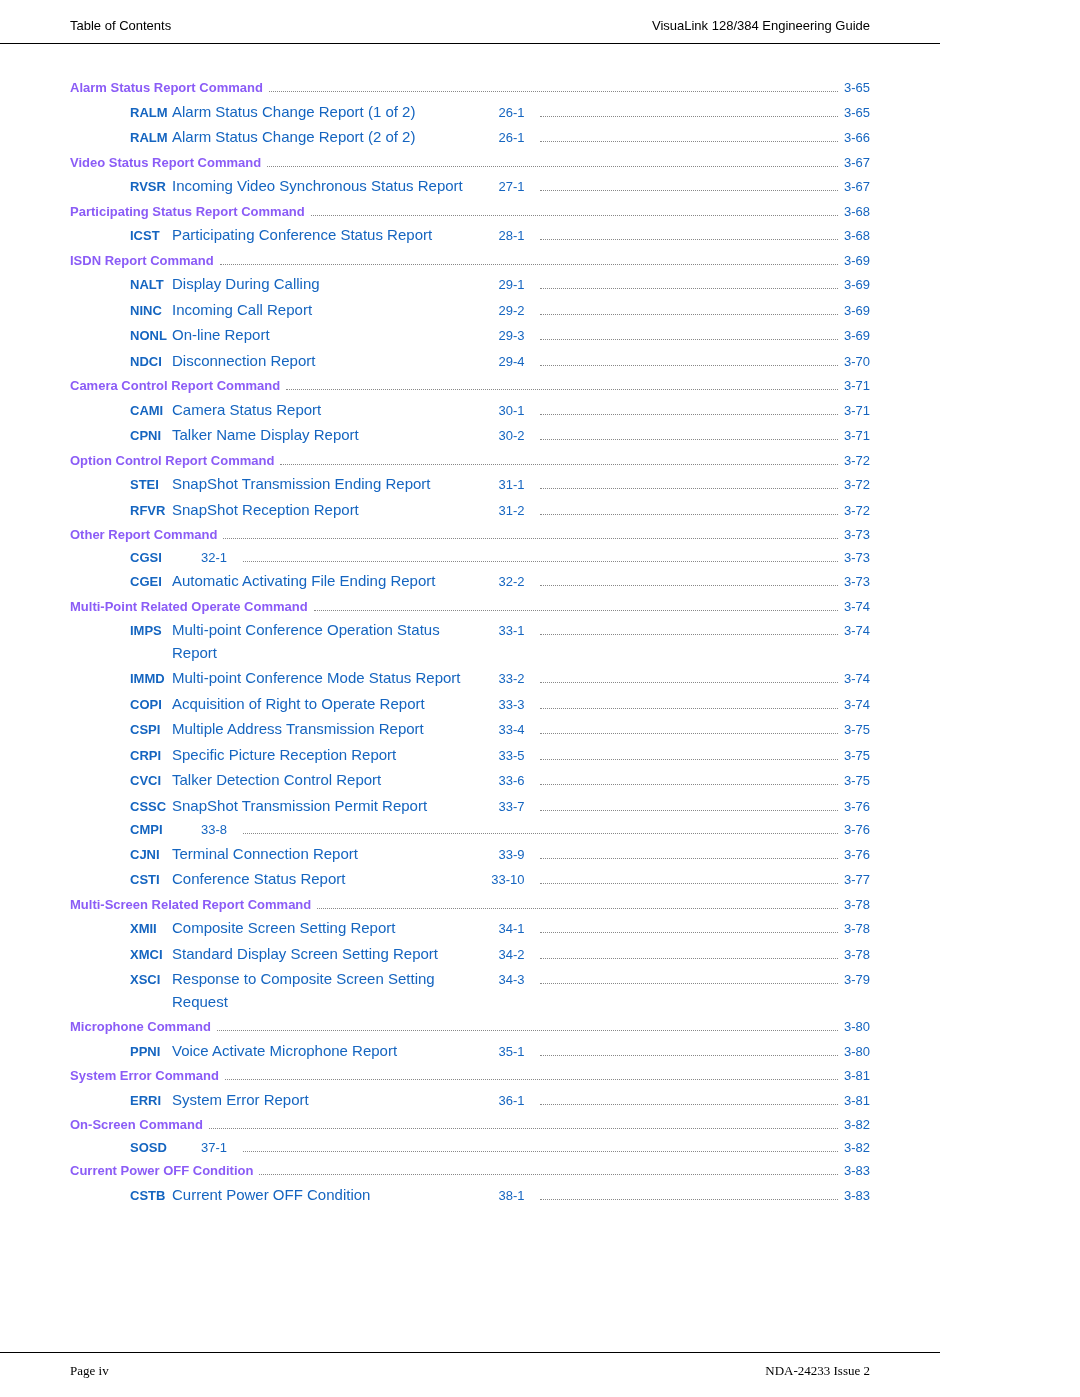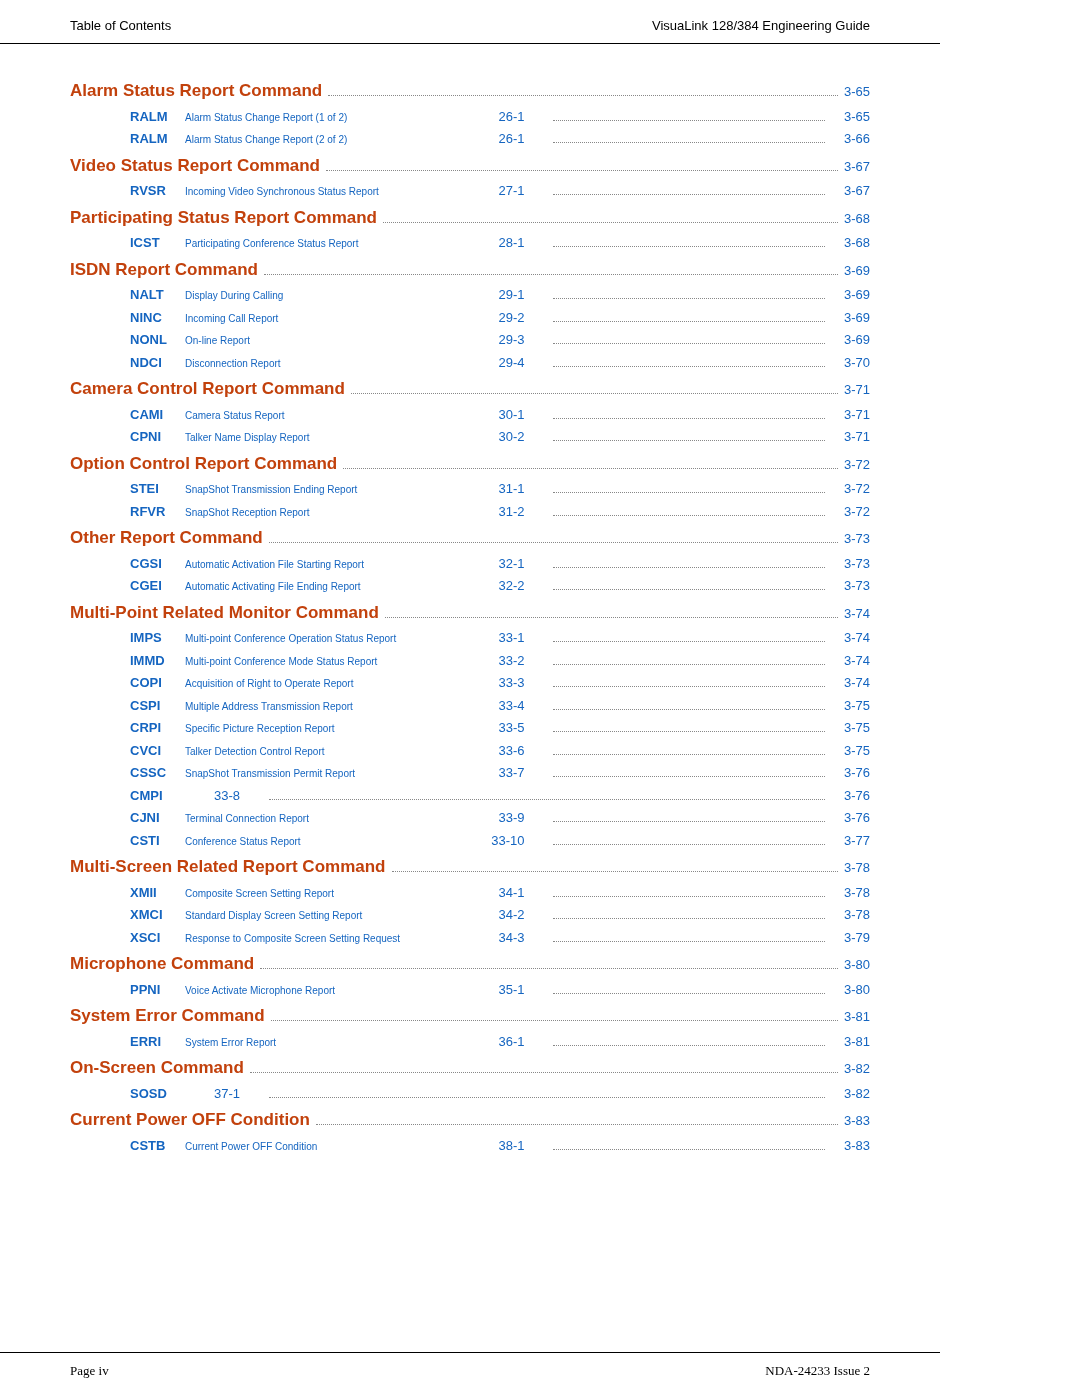--- a/index.html
+++ b/index.html
@@ -43,31 +43,30 @@
       flex: 1;
     }
 
     
     .sub-entry {
       display: flex;
       align-items: baseline;
       margin-bottom: 3px;
       padding-left: 60px;
       line-height: 1.5;
-      gap: 13px;
     }
     .sub-code {
       color: #1565c0;
       font-weight: bold;
       min-width: 42px;
       font-size: 13px;
     }
     .sub-label {
       color: #1565c0;
-      font-size: 10px;
+      font-size: 15px;
       flex: 1;
     }
     .sub-num {
       color: #1565c0;
       font-size: 13px;
       min-width: 55px;
       text-align: right;
       margin-right: 10px;
     }
     .sub-page {
@@ -83,23 +82,23 @@
     }
 
     .section-header {
       display: flex;
       align-items: baseline;
       margin-bottom: 3px;
       margin-top: 4px;
       line-height: 1.5;
     }
     .section-header-label {
-      color: #c2410c;
+      color: #8b5cf6;
       font-weight: bold;
-      font-size: 17px;
+      font-size: 13px;
     }
     .section-header-dots {
       flex: 1;
       border-bottom: 1px dotted #888;
       margin: 0 6px 3px 6px;
     }
     .section-header-page {
       color: #1565c0;
       font-size: 13px;
       white-space: nowrap;
@@ -229,34 +228,33 @@
       <span class="sub-dots"></span>
       <span class="sub-page">3-72</span>
     </div>
       <div class="section-header">
       <span class="section-header-label">Other Report Command</span>
       <span class="section-header-dots"></span>
       <span class="section-header-page">3-73</span>
     </div>
       <div class="sub-entry">
       <span class="sub-code">CGSI</span>
-      <span class="sub-label">Automatic Activation File Starting Report</span>
       <span class="sub-num">32-1</span>
       <span class="sub-dots"></span>
       <span class="sub-page">3-73</span>
     </div>
       <div class="sub-entry">
       <span class="sub-code">CGEI</span>
       <span class="sub-label">Automatic Activating File Ending Report</span>
       <span class="sub-num">32-2</span>
       <span class="sub-dots"></span>
       <span class="sub-page">3-73</span>
     </div>
       <div class="section-header">
-      <span class="section-header-label">Multi-Point  Related Monitor Command</span>
+      <span class="section-header-label">Multi-Point  Related Operate Command</span>
       <span class="section-header-dots"></span>
       <span class="section-header-page">3-74</span>
     </div>
       <div class="sub-entry">
       <span class="sub-code">IMPS</span>
       <span class="sub-label">Multi-point Conference Operation Status Report</span>
       <span class="sub-num">33-1</span>
       <span class="sub-dots"></span>
       <span class="sub-page">3-74</span>
     </div>

